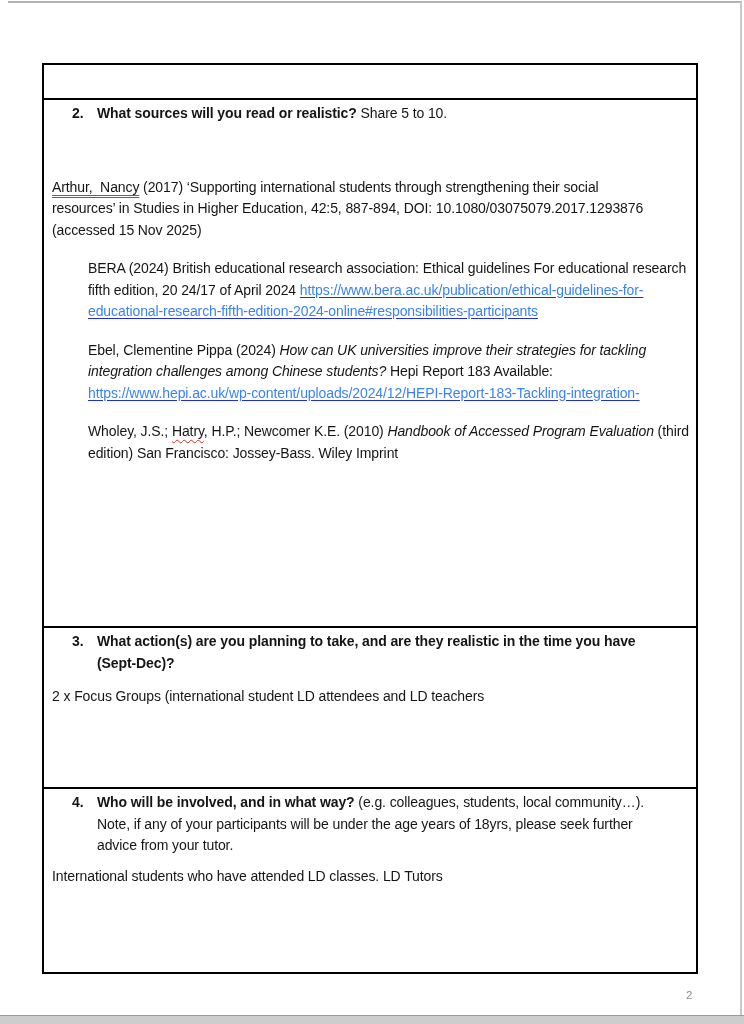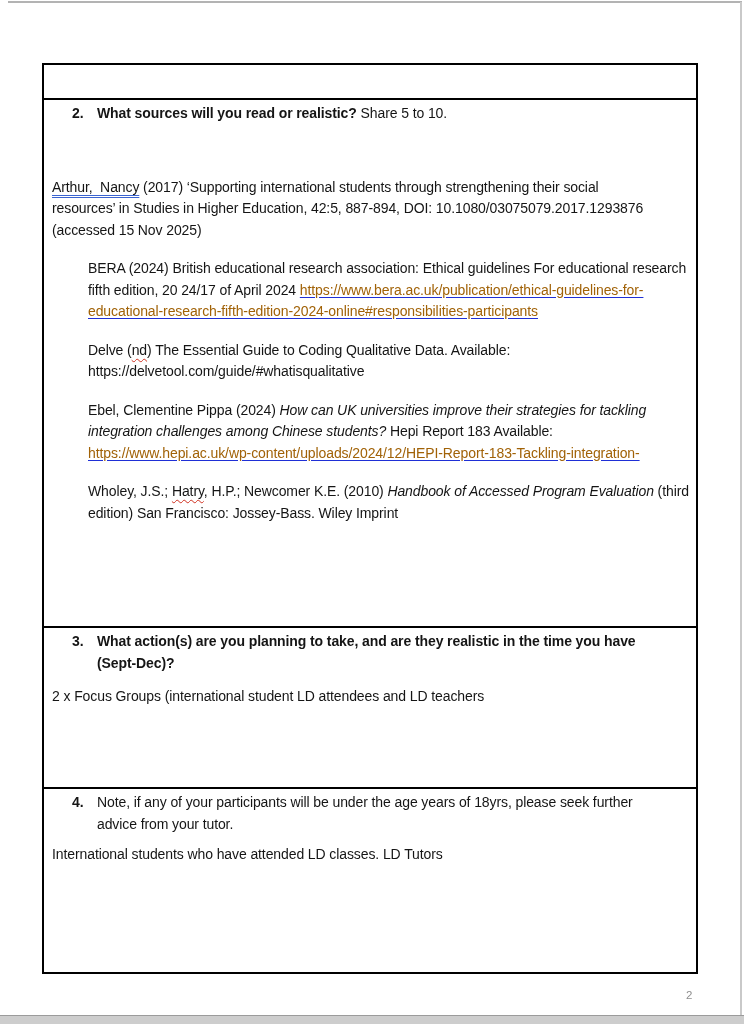--- a/index.html
+++ b/index.html
@@ -33,21 +33,21 @@
 
   .question { position: relative; padding-left: 45px; }
   .q-number { position: absolute; left: 20px; top: 0; font-weight: 700; }
 
   .para + .para { margin-top: 17px; margin-left: 36px; }
 
   .seg-n { font-style: normal; }
   .seg-b { font-weight: 700; }
   .seg-i { font-style: italic; }
   .seg-link {
-    color: #a16207;
+    color: #3b82f6;
     text-decoration: underline;
     text-decoration-color: #1f2fd6;
     text-underline-offset: 2px;
     cursor: pointer;
   }
   .seg-grammar {
     text-decoration: underline double #3a63d0;
     text-decoration-thickness: 1px;
     text-underline-offset: 3px;
   }
@@ -80,24 +80,20 @@
         <div class="line"><span class="seg-grammar">Arthur,  Nancy</span><span class="seg-n"> (2017) ‘Supporting international students through strengthening their social</span></div>
         <div class="line"><span class="seg-n">resources’ in Studies in Higher Education, 42:5, 887-894, DOI: 10.1080/03075079.2017.1293876</span></div>
         <div class="line"><span class="seg-n">(accessed 15 Nov 2025)</span></div>
       </div>
       <div class="para">
         <div class="line"><span class="seg-n">BERA (2024) British educational research association: Ethical guidelines For educational research</span></div>
         <div class="line"><span class="seg-n">fifth edition, 20 24/17 of April 2024 </span><span class="seg-link">https://www.bera.ac.uk/publication/ethical-guidelines-for-</span></div>
         <div class="line"><span class="seg-link">educational-research-fifth-edition-2024-online#responsibilities-participants</span></div>
       </div>
       <div class="para">
-        <div class="line"><span class="seg-n">Delve (</span><span class="seg-squiggle">nd</span><span class="seg-n">) The Essential Guide to Coding Qualitative Data. Available:</span></div>
-        <div class="line"><span class="seg-n">https://delvetool.com/guide/#whatisqualitative</span></div>
-      </div>
-      <div class="para">
         <div class="line"><span class="seg-n">Ebel, Clementine Pippa (2024) </span><span class="seg-i">How can UK universities improve their strategies for tackling</span></div>
         <div class="line"><span class="seg-i">integration challenges among Chinese students?</span><span class="seg-n"> Hepi Report 183 Available:</span></div>
         <div class="line"><span class="seg-link">https://www.hepi.ac.uk/wp-content/uploads/2024/12/HEPI-Report-183-Tackling-integration-</span></div>
       </div>
       <div class="para">
         <div class="line"><span class="seg-n">Wholey, J.S.; </span><span class="seg-squiggle">Hatry</span><span class="seg-n">, H.P.; Newcomer K.E. (2010) </span><span class="seg-i">Handbook of Accessed Program Evaluation</span><span class="seg-n"> (third</span></div>
         <div class="line"><span class="seg-n">edition) San Francisco: Jossey-Bass. Wiley Imprint</span></div>
       </div>
     </div>
     <div class="row bordered" style="height: 161px;">
@@ -106,20 +102,21 @@
         <div class="line"><span class="seg-b">What action(s) are you planning to take, and are they realistic in the time you have</span></div>
         <div class="line"><span class="seg-b">(Sept-Dec)?</span></div>
       </div>
       <div class="para">
         <div class="line"><span class="seg-n">2 x Focus Groups (international student LD attendees and LD teachers</span></div>
       </div>
     </div>
     <div class="row" style="height: 183px;">
       <div class="question" style="margin-bottom: 9px;">
         <span class="q-number">4.</span>
+        <div class="line"><span class="seg-b">Who will be involved, and in what way?</span><span class="seg-n"> (e.g. colleagues, students, local community…).</span></div>
         <div class="line"><span class="seg-n">Note, if any of your participants will be under the age years of 18yrs, please seek further</span></div>
         <div class="line"><span class="seg-n">advice from your tutor.</span></div>
       </div>
       <div class="para">
         <div class="line"><span class="seg-n">International students who have attended LD classes. LD Tutors</span></div>
       </div>
     </div>
   </div>
 
 <div class="page-number">2</div>

